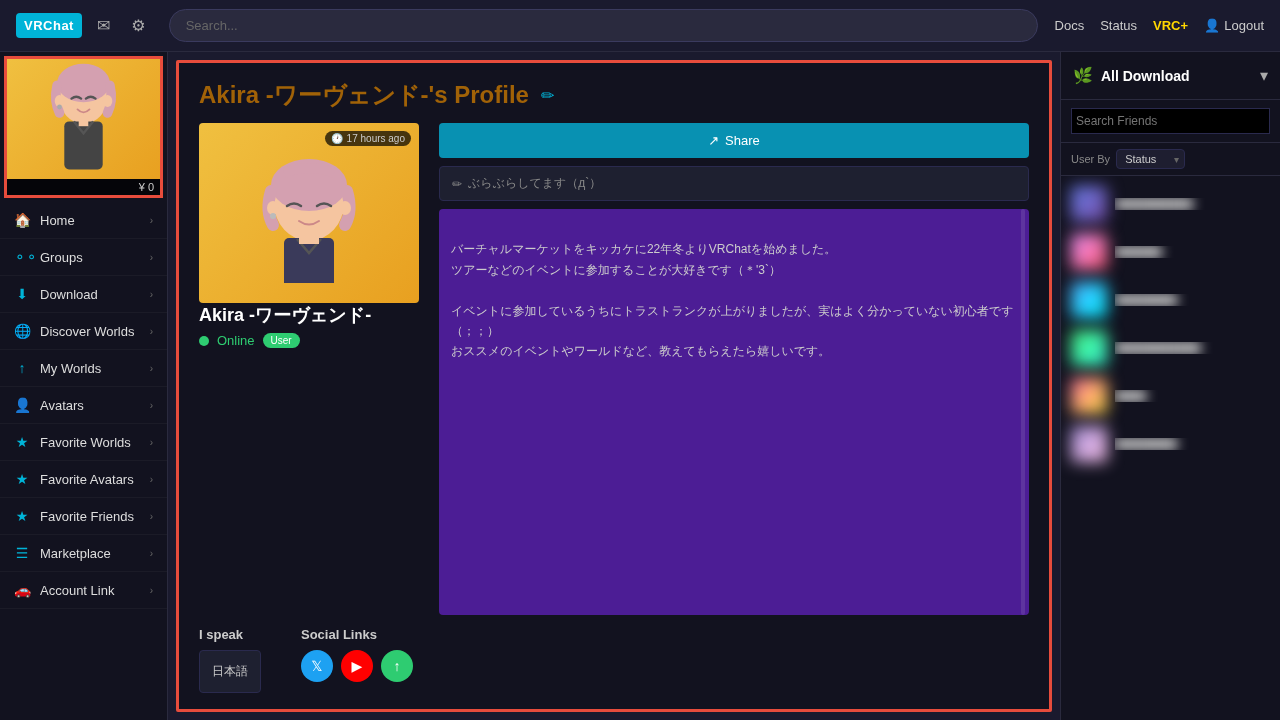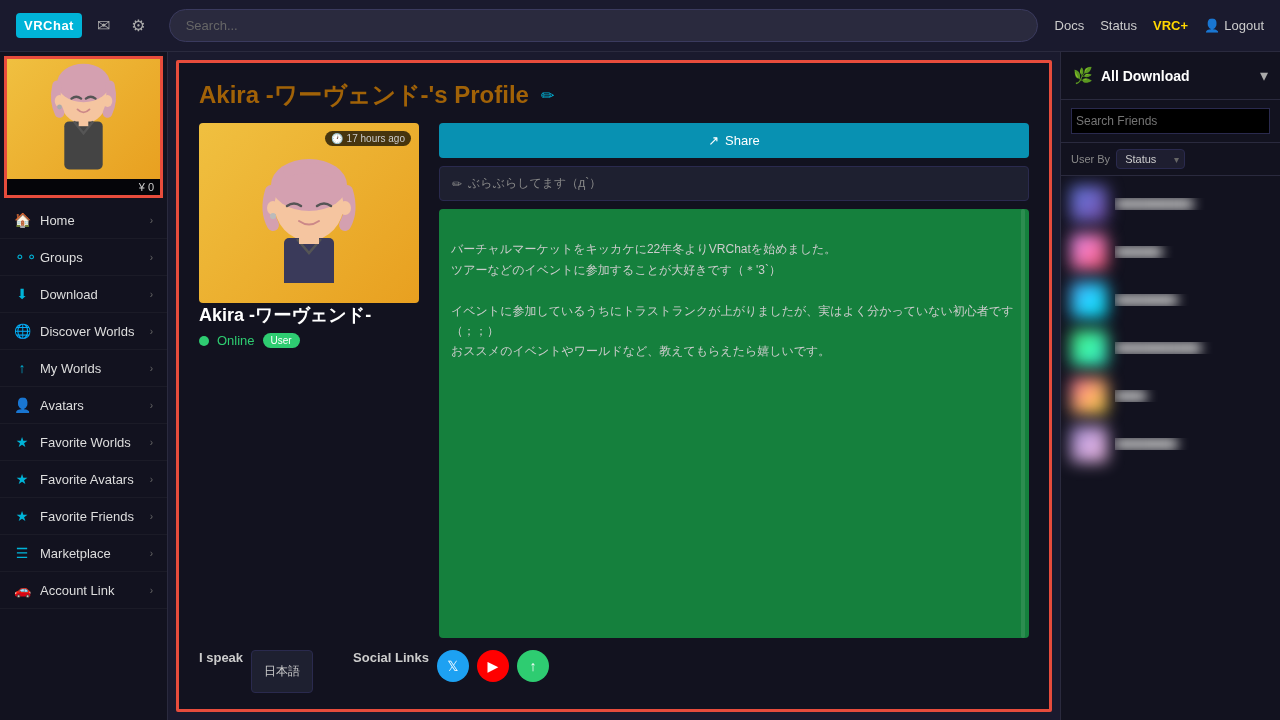--- a/index.html
+++ b/index.html
@@ -275,21 +275,21 @@
       border: 1px solid #2a2a4e;
       border-radius: 4px;
       padding: 8px 12px;
       color: #888;
       font-size: 12px;
       display: flex;
       align-items: center;
       gap: 6px;
     }
     .bio-text {
-      background: #15803d;
+      background: #4c1d95;
       border-radius: 4px;
       padding: 10px 12px;
       color: #ccc;
       font-size: 12px;
       line-height: 1.7;
       flex: 1;
       overflow-y: auto;
       position: relative;
     }
     .bio-scroll {
@@ -304,21 +304,21 @@
 
     
     .profile-bottom {
       display: flex;
       padding: 0 20px 16px;
       gap: 40px;
       flex-shrink: 0;
     }
     .speaks-section, .social-section {
       display: flex;
-      flex-direction: row;
+      flex-direction: column;
       gap: 8px;
     }
     .section-label {
       color: #ccc;
       font-size: 13px;
       font-weight: bold;
     }
     .language-tag {
       background: #1e2030;
       border: 1px solid #2a2a4e;

